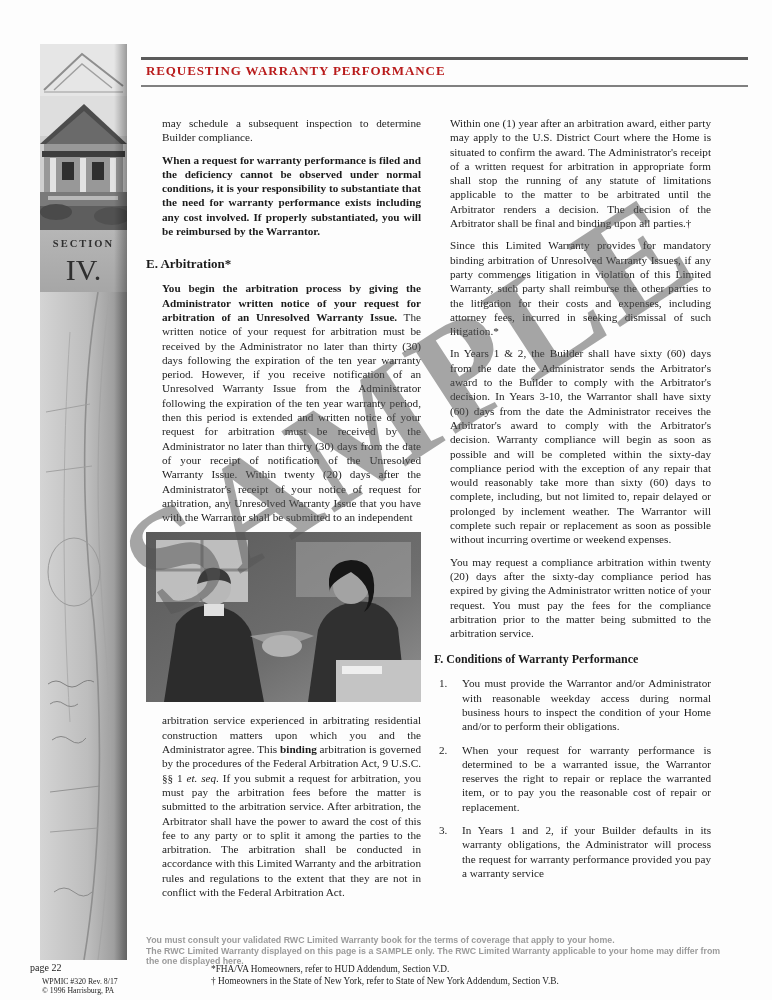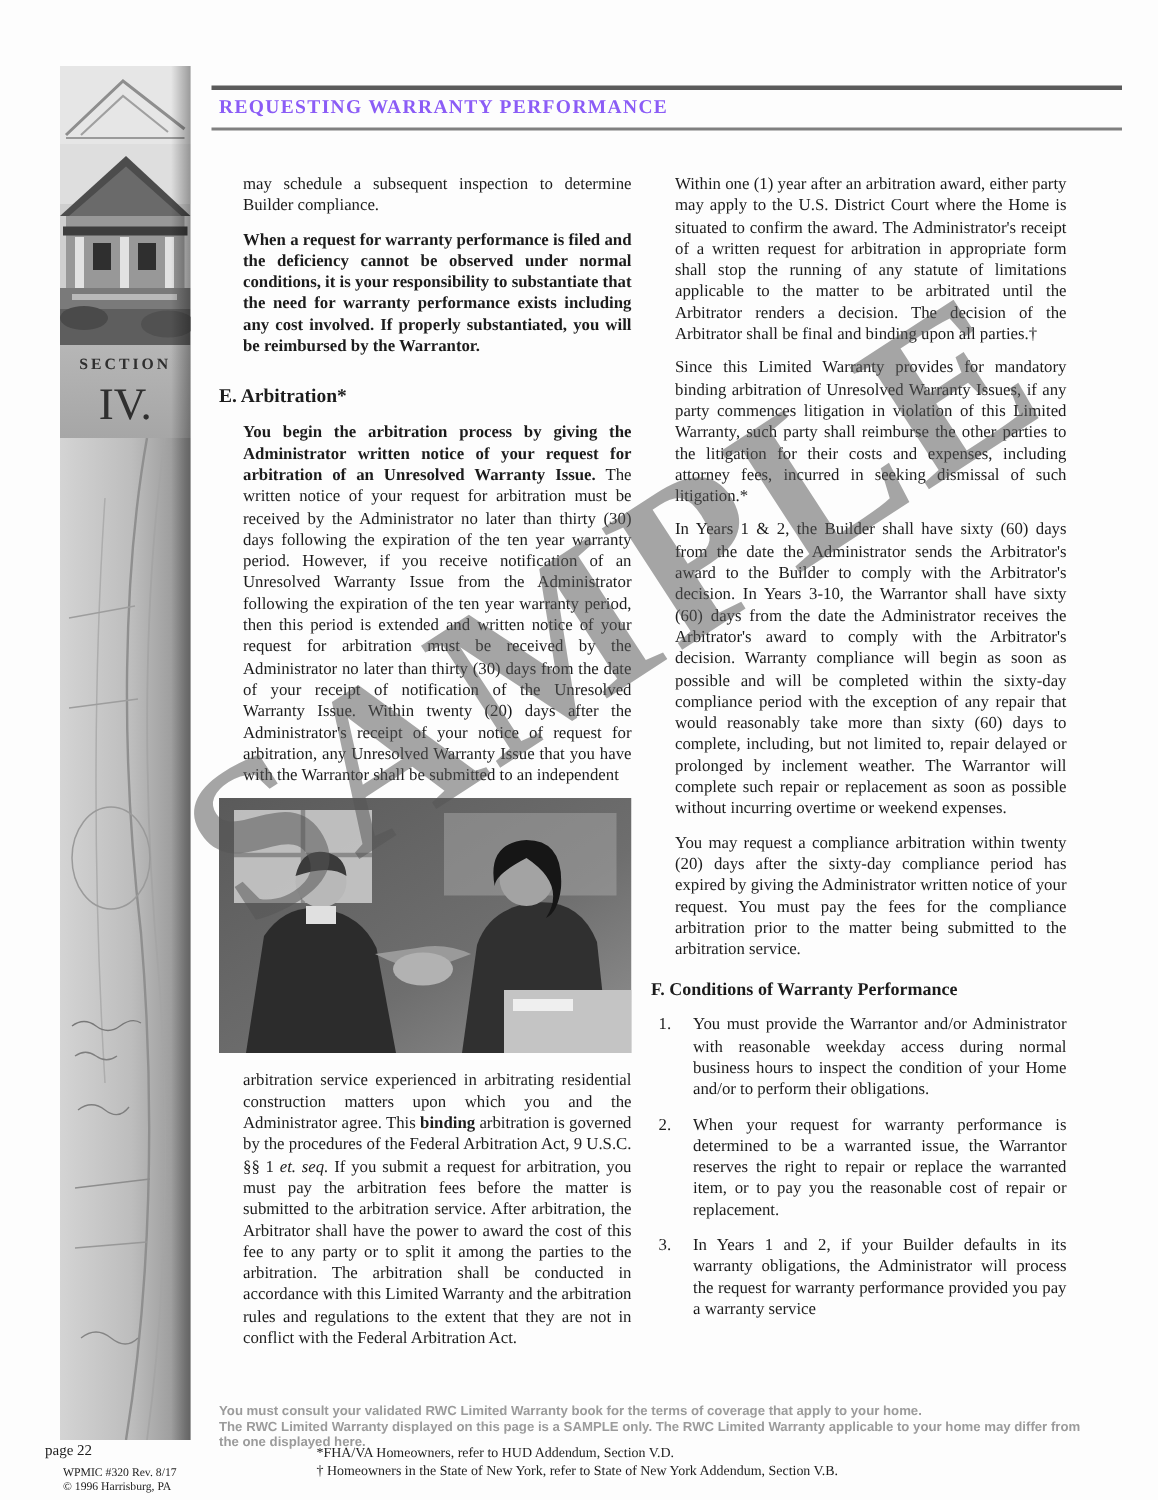--- a/index.html
+++ b/index.html
@@ -2,21 +2,21 @@
 <html><head>
 <meta charset="utf-8">
 <style>
   html,body{margin:0;padding:0;background:#ffffff;}
   .page{position:relative;width:772px;height:1000px;background:#fdfdfd;overflow:hidden;
         font-family:"Liberation Serif", serif;color:#1c1c1c;}
 
   
   .rule-top{position:absolute;left:141px;top:57px;width:607px;height:3px;background:#5b5b5b;}
   .header-title{position:absolute;left:146px;top:63px;font-size:13px;font-weight:bold;
-                letter-spacing:0.9px;color:#8b5cf6;}
+                letter-spacing:0.9px;color:#b91c1c;}
   .rule-bottom{position:absolute;left:141px;top:85px;width:607px;height:1.5px;background:#808080;}
 
   
   .strip{position:absolute;left:40px;top:44px;width:87px;height:916px;background:#e5e5e5;z-index:1;}
   .strip::after{content:"";position:absolute;right:0;top:0;width:13px;height:100%;
                 background:linear-gradient(90deg, rgba(0,0,0,0), rgba(0,0,0,0.33));}
   .strip-sketch{height:52px;background:#e6e6e6;}
   .strip-house{height:134px;}
   .strip-section{height:62px;background:linear-gradient(#b6b6b6,#a6a6a6);
                  display:flex;flex-direction:column;align-items:center;justify-content:center;color:#2f2f2f;}

